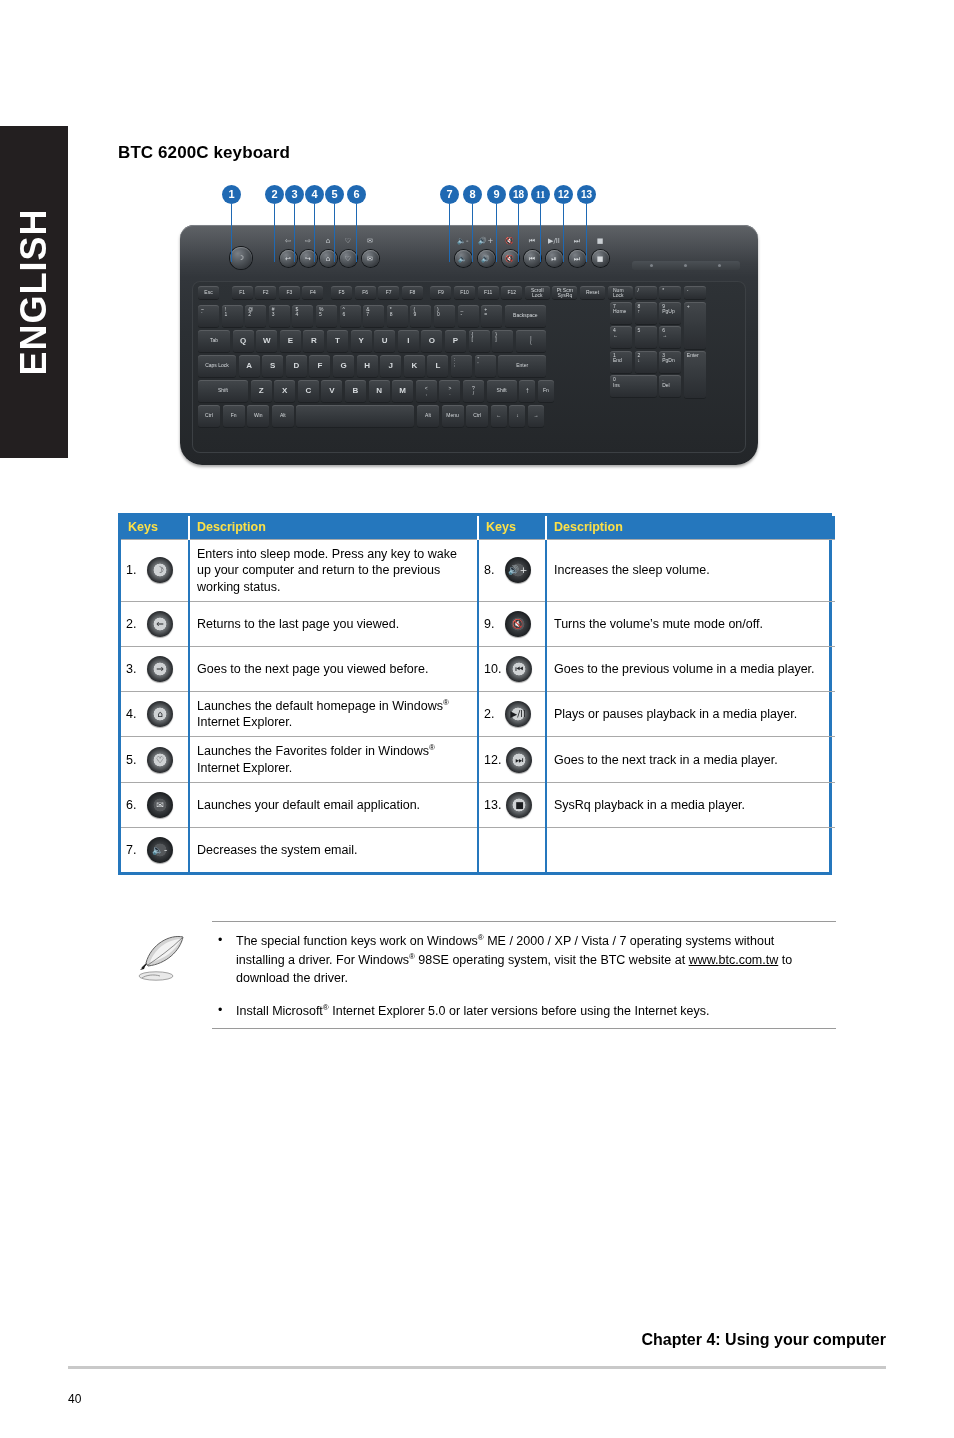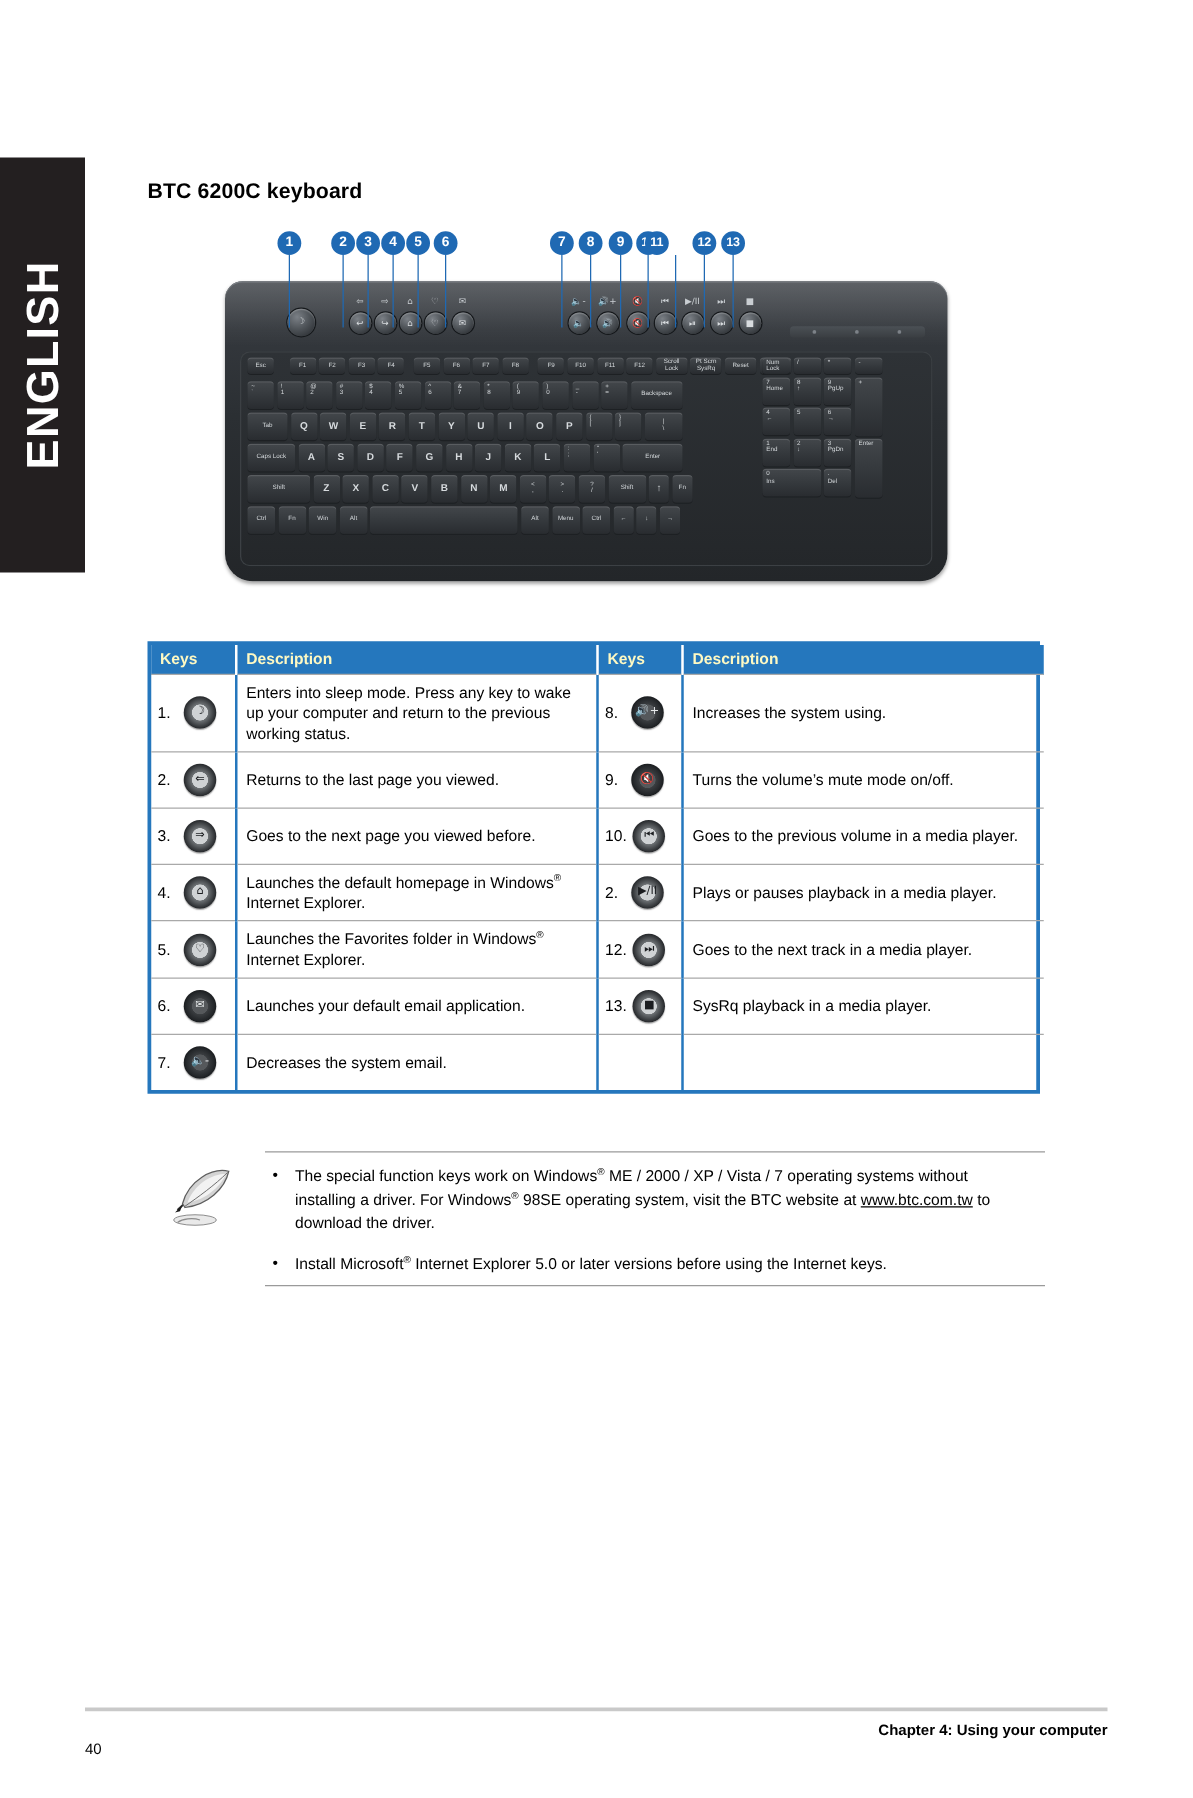--- a/index.html
+++ b/index.html
@@ -198,21 +198,21 @@
     box-sizing: border-box;
     background: #ffffff;
   }
   table.keys {
     border-collapse: collapse;
     width: 100%;
     table-layout: fixed;
   }
   table.keys th {
     background: #2577bd;
-    color: #fef9c3;
+    color: #fde047;
     font-size: 12.5px;
     font-weight: bold;
     text-align: left;
     padding: 4px 0 5px 7px;
     border-left: 2px solid #ffffff;
   }
   table.keys th:first-child { border-left: none; }
   table.keys td {
     border-top: 1px solid #a9a9a9;
     border-left: 2px solid #2577bd;
@@ -329,22 +329,22 @@
   }
   .footer-page {
     position: absolute;
     left: 68px;
     top: 1392px;
     font-size: 12px;
   }
   .footer-chapter {
     position: absolute;
     right: 68px;
-    top: 1377px;
-    font-size: 12px;
+    top: 1331px;
+    font-size: 16px;
     font-weight: bold;
     text-align: right;
   }
 </style>
 </head>
 <body>
 
 <div class="lang-tab">
   <div class="lang-tab-label">ENGLISH</div>
 </div>
@@ -367,21 +367,21 @@
       <div class="callout" style="left: 229px; top: 0px;">6</div>
       <div class="leader" style="left: 238px; top: 19px; height: 58px;"></div>
       <div class="callout" style="left: 322px; top: 0px;">7</div>
       <div class="leader" style="left: 331px; top: 19px; height: 58px;"></div>
       <div class="callout" style="left: 345px; top: 0px;">8</div>
       <div class="leader" style="left: 354px; top: 19px; height: 58px;"></div>
       <div class="callout" style="left: 369px; top: 0px;">9</div>
       <div class="leader" style="left: 378px; top: 19px; height: 58px;"></div>
       <div class="callout wide" style="left: 391px; top: 0px;">18</div>
       <div class="leader" style="left: 400px; top: 19px; height: 58px;"></div>
-      <div class="callout wide" style="left: 398px; top: 0px;">11</div>
+      <div class="callout wide" style="left: 413px; top: 0px; font-family: Liberation Serif, serif;">11</div>
       <div class="leader" style="left: 422px; top: 19px; height: 58px;"></div>
       <div class="callout wide" style="left: 436px; top: 0px;">12</div>
       <div class="leader" style="left: 445px; top: 19px; height: 58px;"></div>
       <div class="callout wide" style="left: 459px; top: 0px;">13</div>
       <div class="leader" style="left: 468px; top: 19px; height: 58px;"></div>
     </div>
 
   <div class="kb-body">
     <div class="kb-top-sheen"></div>
 
@@ -816,21 +816,21 @@
           </td>
           <td>
             <div class="keycell">
               <span class="keynum">8.</span>
               <span class="keybtn dark">
                 <span class="gl">🔊+</span>
               </span>
             </div>
           </td>
           <td>
-            <div class="desc">Increases the system using.</div>
+            <div class="desc">Increases the sleep volume.</div>
           </td>
         </tr>
         <tr>
           <td>
             <div class="keycell">
               <span class="keynum">2.</span>
               <span class="keybtn">
                 <span class="gl">⇐</span>
               </span>
             </div>

